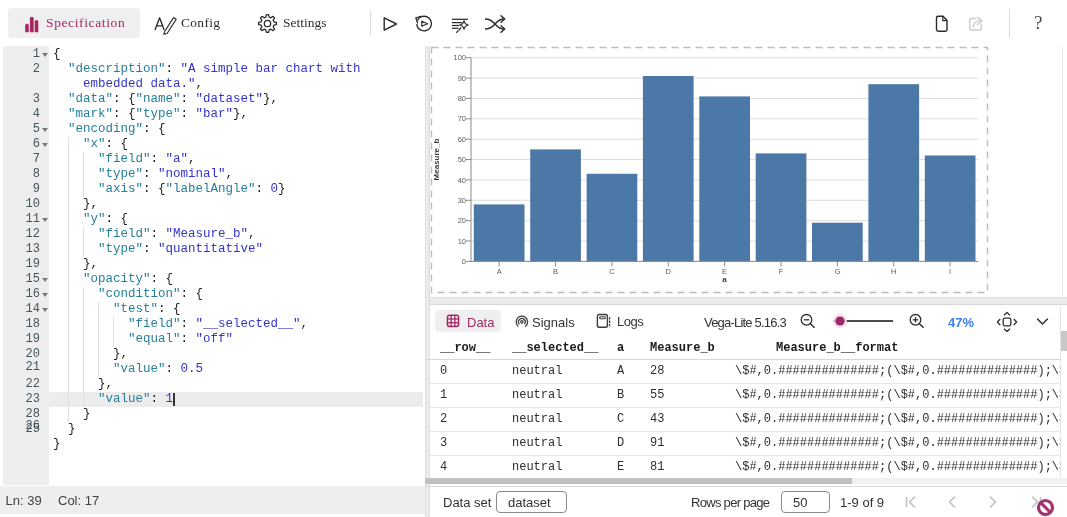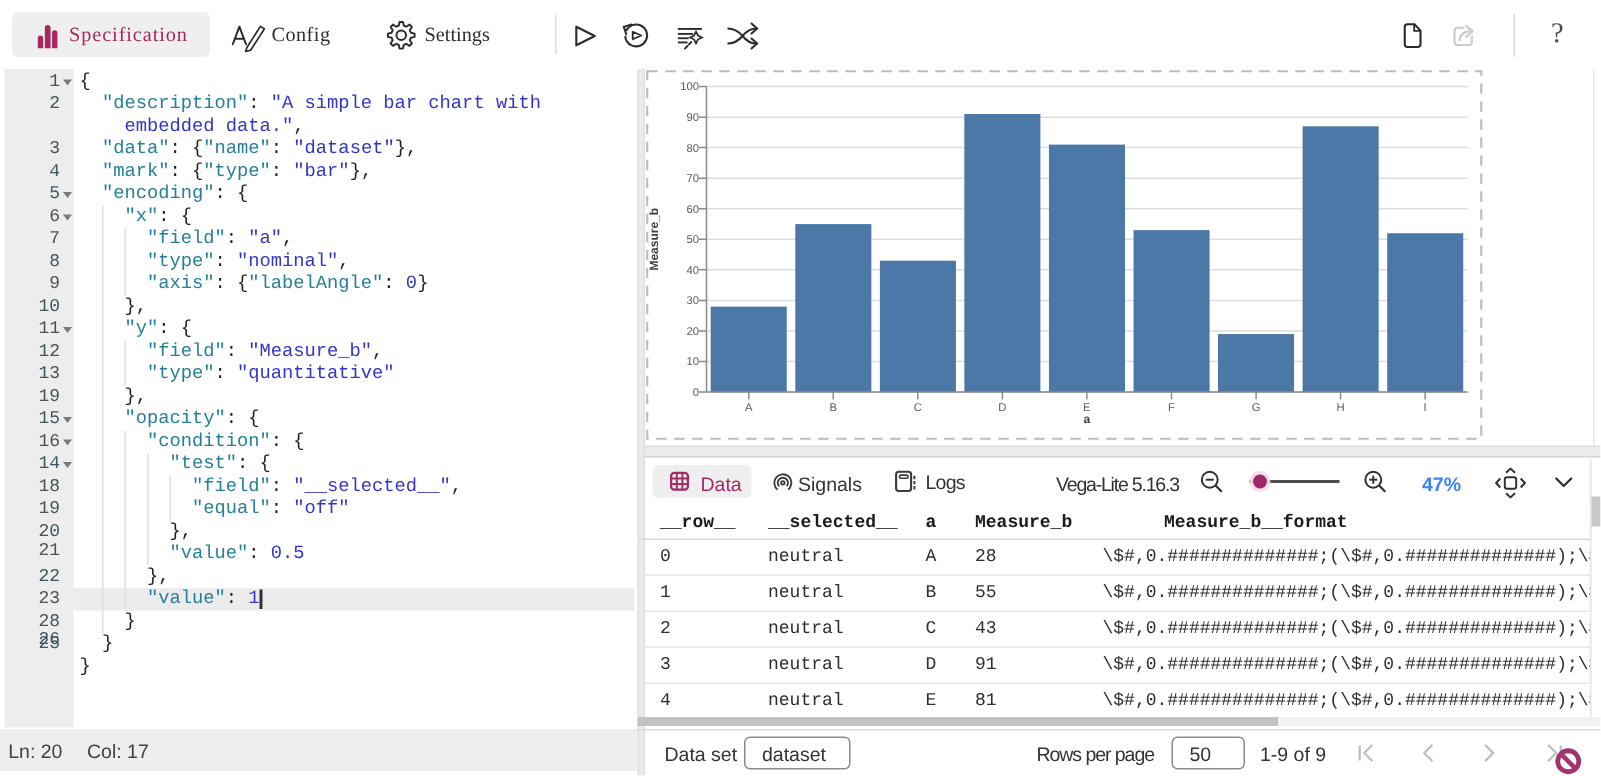--- a/index.html
+++ b/index.html
@@ -149,21 +149,21 @@
 <div class="ln" style="top:392px">23</div>
 <div class="cr" style="top:392px"><span class="p">      </span><span class="k">"value"</span><span class="p">: </span><span class="n">1</span></div>
 <div class="ln" style="top:407px">28</div>
 <div class="cr" style="top:407px"><span class="p">    }</span></div>
 <div class="ln" style="top:422px">25</div>
 <div class="cr" style="top:422px"><span class="p">  }</span></div>
 <div class="ln" style="top:419px">26</div>
 <div class="cr" style="top:437px"><span class="p">}</span></div>
 <div id="cursor"></div>
 <div id="estatus">
-      <span style="position:absolute;left:5.5px;top:7px">Ln: 20</span>
+      <span style="position:absolute;left:5.5px;top:7px">Ln: 39</span>
       <span style="position:absolute;left:58px;top:7px">Col: 17</span>
     </div>
 
 <div id="vdiv"></div>
 <div id="hdiv"></div>
 
 <svg class="abs" style="left:425px;top:46px" width="642" height="251" viewBox="0 0 642 251">
 <rect x="6.5" y="1.5" width="556.0" height="245.0" fill="none" stroke="#bcbcbc" stroke-width="1.4" stroke-dasharray="7 5"></rect>
 <line x1="46" y1="215.4" x2="553.3" y2="215.4" stroke="#dddddd" stroke-width="1"></line>
 <line x1="46" y1="195.0" x2="553.3" y2="195.0" stroke="#dddddd" stroke-width="1"></line>

